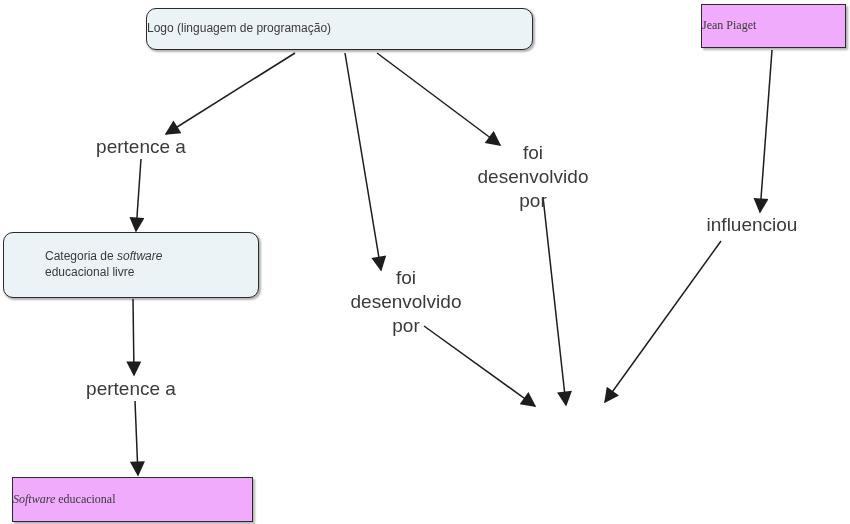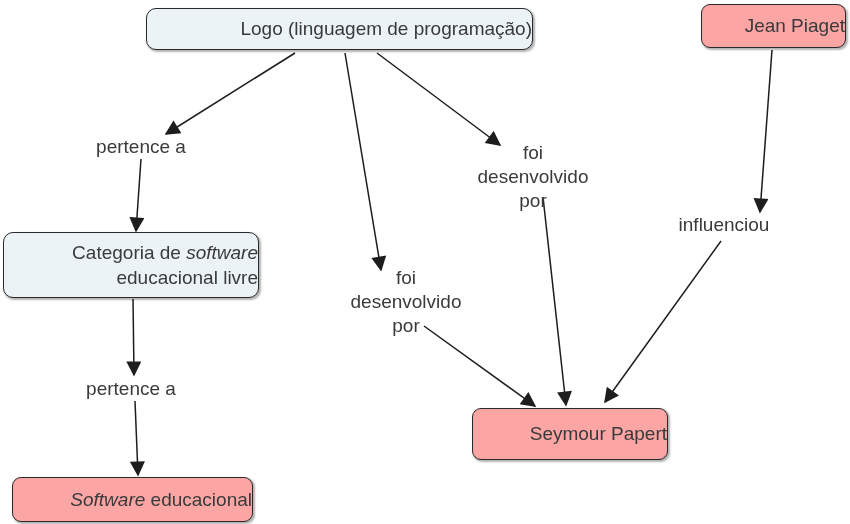--- a/index.html
+++ b/index.html
@@ -4,26 +4,26 @@
 <style>
   html,body { margin:0; padding:0; background:#ffffff; }
   .canvas {
     position:relative; width:850px; height:524px; background:#ffffff;
     font-family:"Liberation Sans", sans-serif; color:#3a3a3a; overflow:hidden;
   }
   .edges-svg { position:absolute; left:0; top:0; width:850px; height:524px; }
   .edge-line { stroke:#1d1d1d; stroke-width:1.5; fill:none; }
   .node {
     position:absolute; box-sizing:border-box;
-    display:flex; flex-direction:column; align-items:flex-end; justify-content:center;
-    text-align:center; border:1px solid #2b2a2a; font-size:19px; line-height:1.32;
+    display:flex; flex-direction:column; align-items:flex-start; justify-content:center;
+    text-align:center; border:1px solid #2b2a2a; font-size:12px; line-height:1.32;
     box-shadow:1.5px 1.5px 2px rgba(0,0,0,0.30);
   }
   .node.blue { background:#ecf3f7; border-radius:10px; }
-  .node.gray { background:#fca5a5; border-radius:9px; }
+  .node.gray { background:#f0abfc; border-radius:0;font-family:Liberation Serif, serif; }
   .node i { font-style:italic; }
   .edge-label {
     position:absolute; transform:translate(-50%,-50%);
     text-align:center; font-size:19px; line-height:1.25; white-space:normal;
   }
 </style>
 </head>
 <body>
 
 <div class="canvas">
@@ -47,42 +47,39 @@
   </svg>
 
   <div class="node blue" style="left:146px; top:8px; width:387px; height:42px;">
     <span>Logo (linguagem de programação)</span>
   </div>
 
   <div class="node gray" style="left:701px; top:4px; width:145px; height:44px;">
     <span>Jean Piaget</span>
   </div>
 
-  <div class="node blue" style="left:3px; top:232px; width:256px; height:66px;">
+  <div class="node blue" style="left:3px; top:232px; width:256px; height:66px;padding-left:41px;">
     <span>
       <span>Categoria de</span>
       <i>software</i>
     </span>
     <span>educacional livre</span>
   </div>
 
   <div class="node gray" style="left:12px; top:477px; width:241px; height:45px;">
     <span>
       <i>Software</i>
       <span>educacional</span>
     </span>
   </div>
 
-  <div class="node gray" style="left:472px; top:408px; width:196px; height:52px;">
-    <span>Seymour Papert</span>
-  </div>
 
   <div class="edge-label" style="left:141px; top:147px;">pertence a</div>
 
   <div class="edge-label" style="left:406px; top:302px; width:120px;">foi desenvolvido por</div>
 
   <div class="edge-label" style="left:533px; top:177px; width:120px;">foi desenvolvido por</div>
 
-  <div class="edge-label" style="left:724px; top:225px;">influenciou</div>
+  <div class="edge-label" style="left:752px; top:225px;">influenciou</div>
 
   <div class="edge-label" style="left:131px; top:389px;">pertence a</div>
 
 </div>
 
 </body></html>

